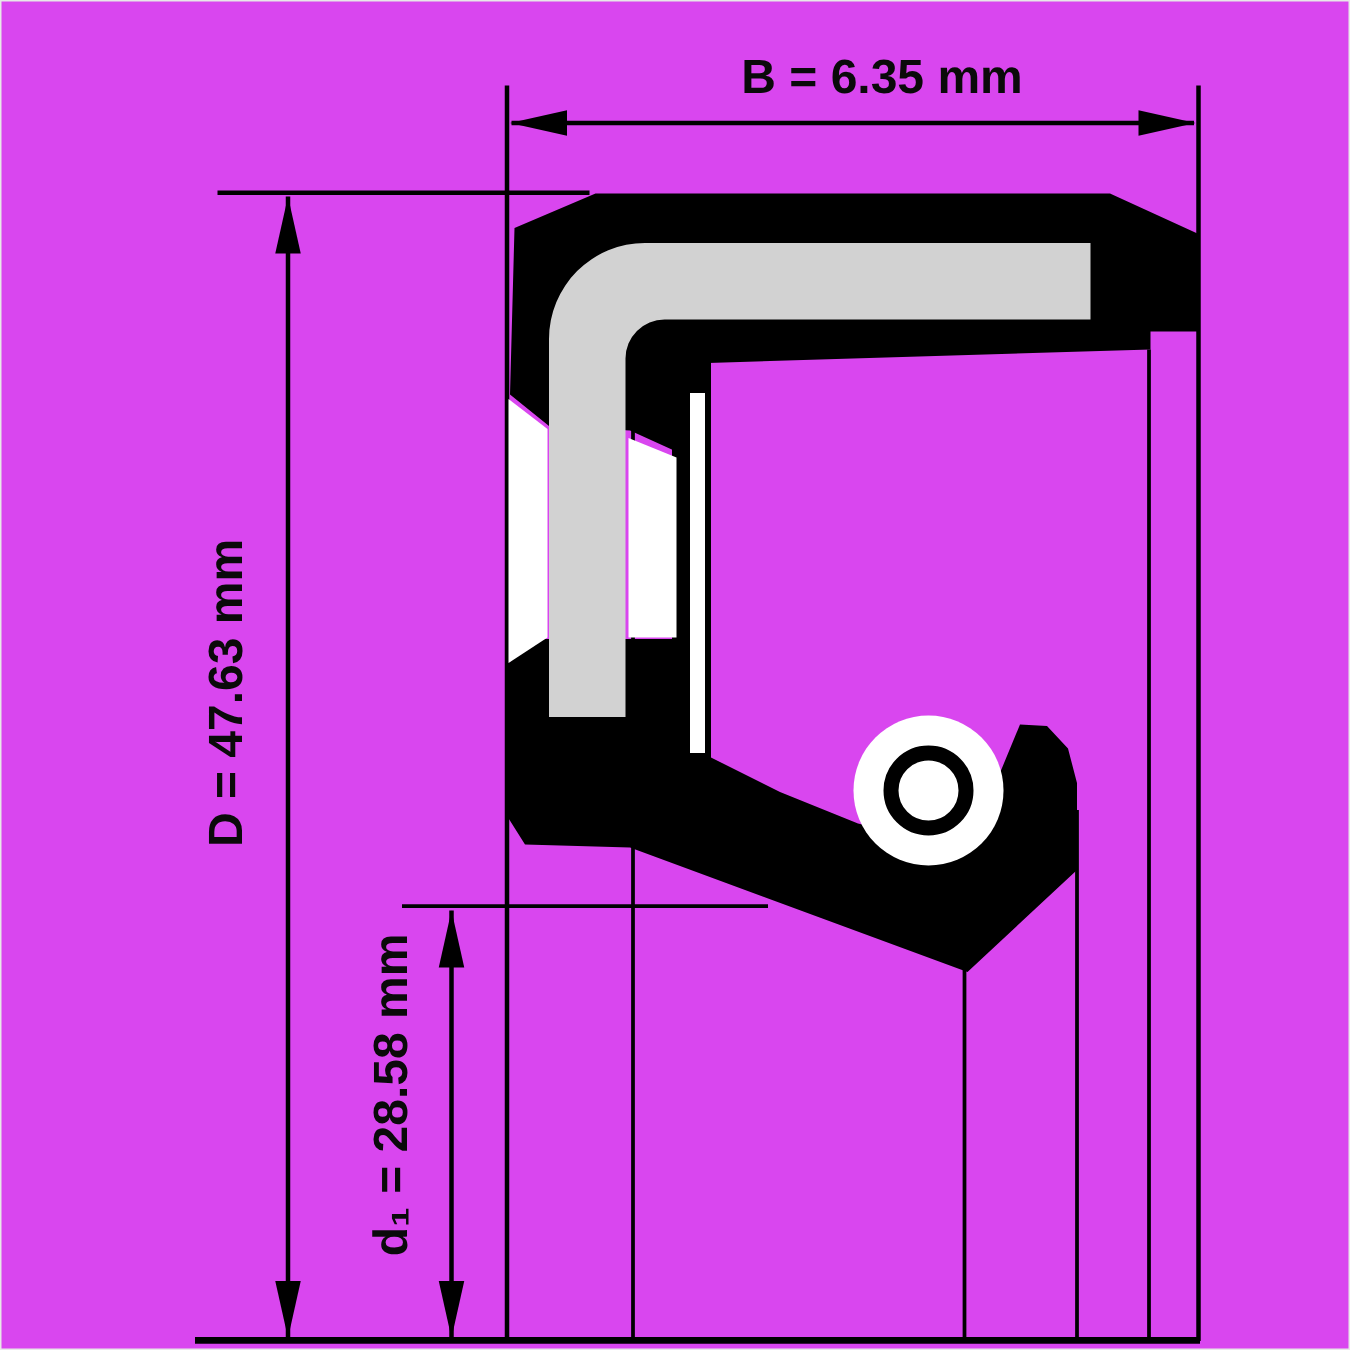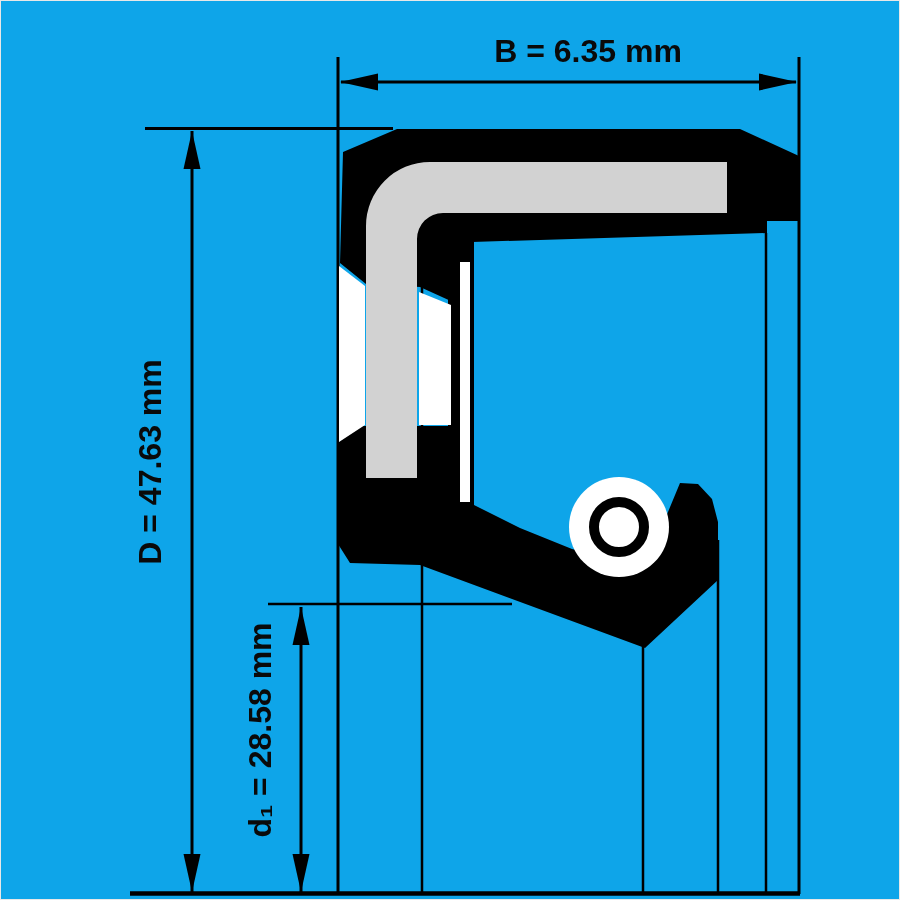--- a/index.html
+++ b/index.html
@@ -4,21 +4,21 @@
 <style>
   html, body {
     margin: 0;
     padding: 0;
     background: #ffffff;
   }
   .stage {
     position: relative;
     width: 900px;
     height: 900px;
-    background: #0ea5e9;
+    background: #d946ef;
     font-family: "Liberation Sans", "DejaVu Sans", sans-serif;
     overflow: hidden;
   }
   svg { display: block; }
   text.dim-label {
     font-family: "Liberation Sans", "DejaVu Sans", sans-serif;
     font-size: 32px;
     font-weight: 600;
     fill: #0a0a0a;
     letter-spacing: 0px;

